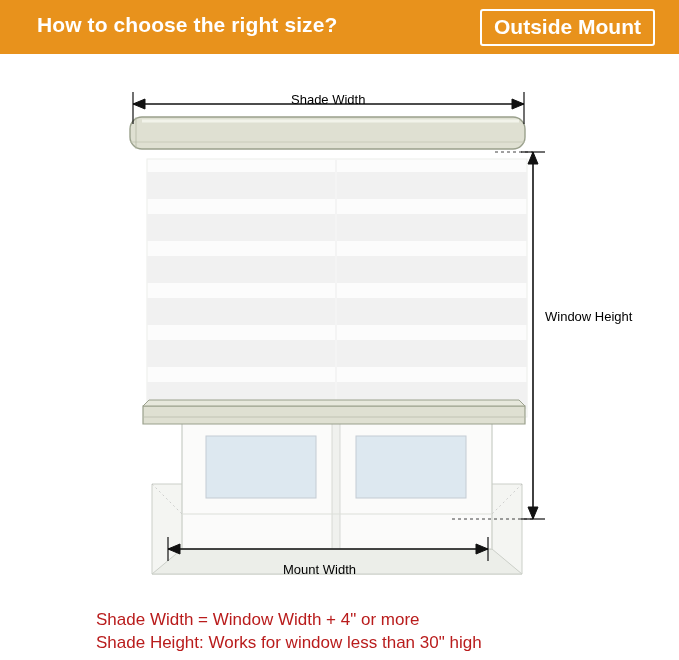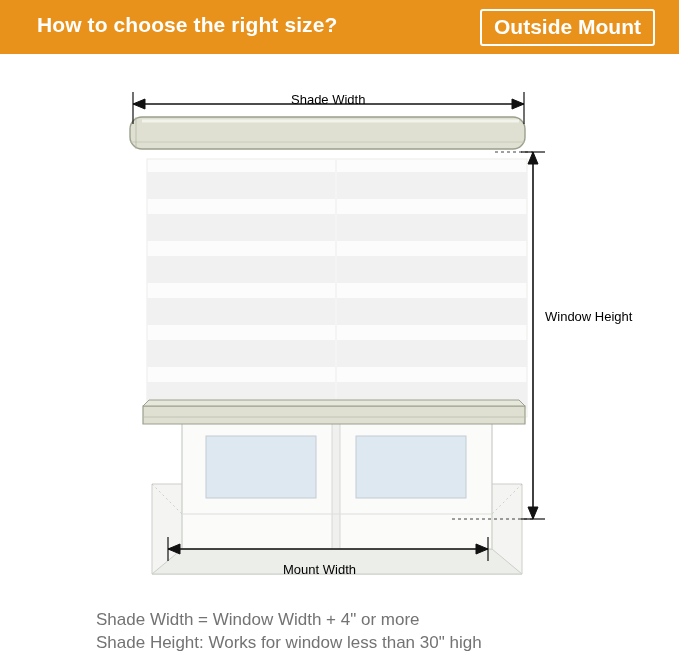--- a/index.html
+++ b/index.html
@@ -79,21 +79,21 @@
   
   .notes {
     position: absolute;
     left: 96px;
     top: 608px;
     width: 560px;
   }
   .note-line {
     font-size: 17px;
     line-height: 23px;
-    color: #737373;
+    color: #b91c1c;
     white-space: nowrap;
   }
 </style>
 </head>
 <body>
 
 <div class="header">
   <div class="header-title">How to choose the right size?</div>
   <div class="header-badge">Outside Mount</div>
 </div>

